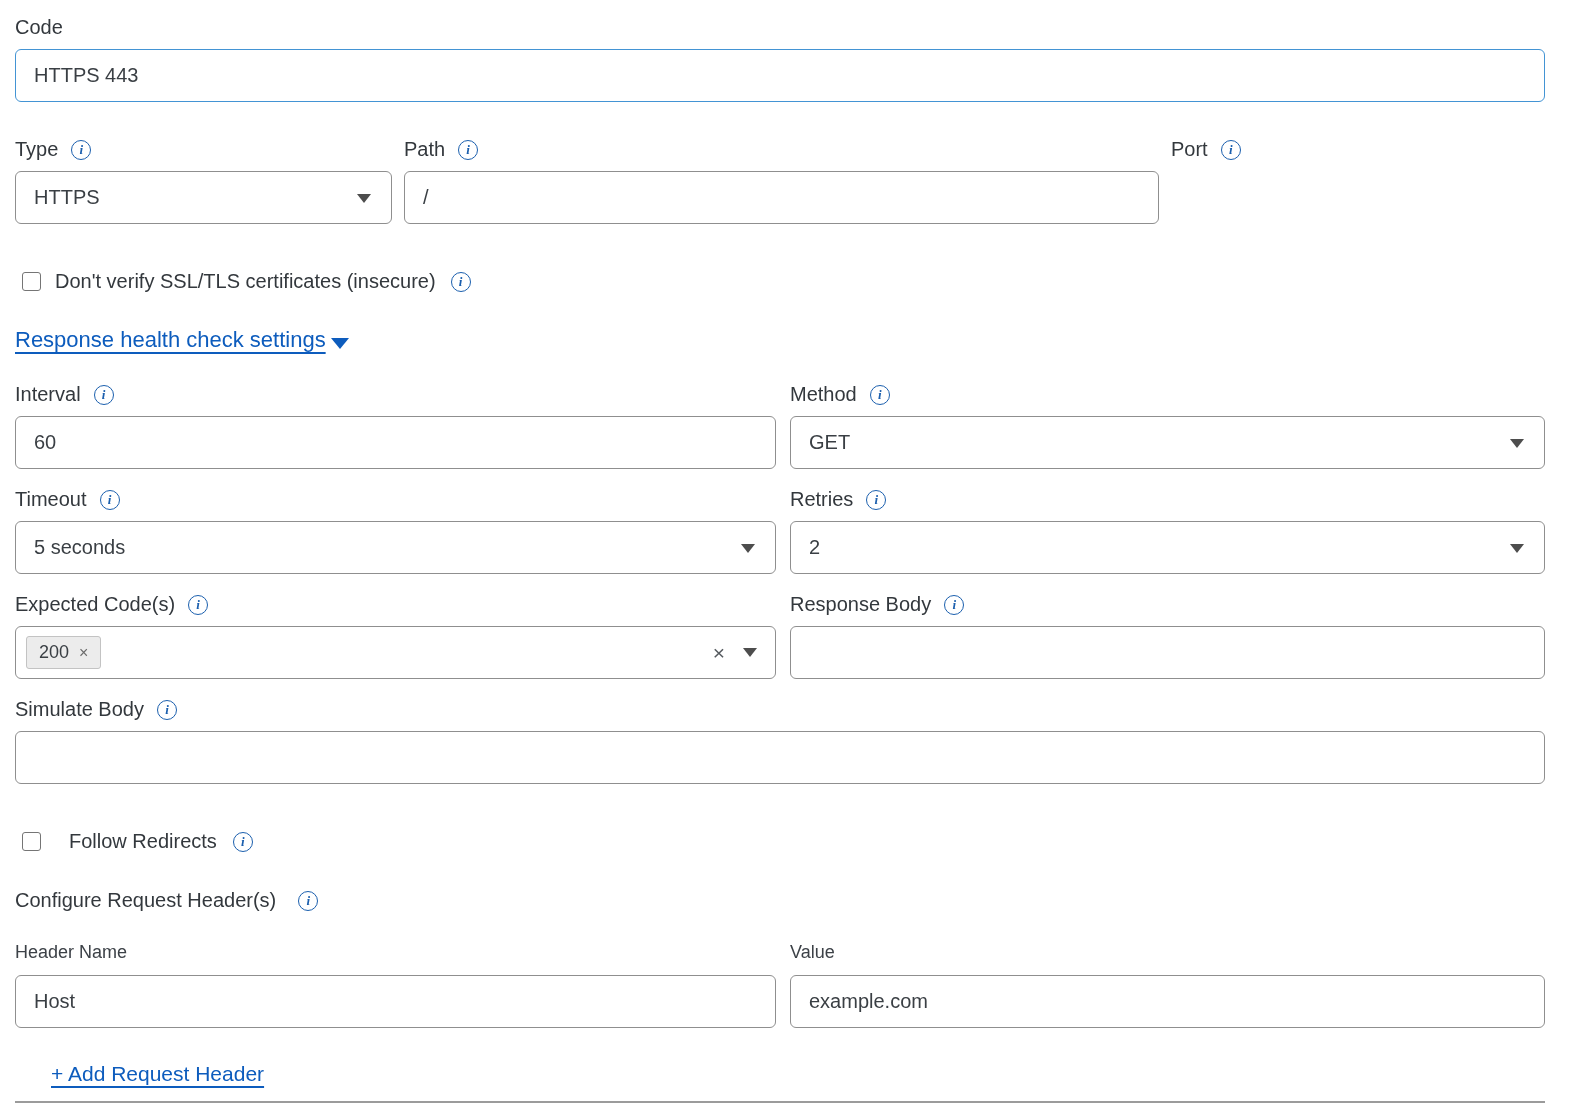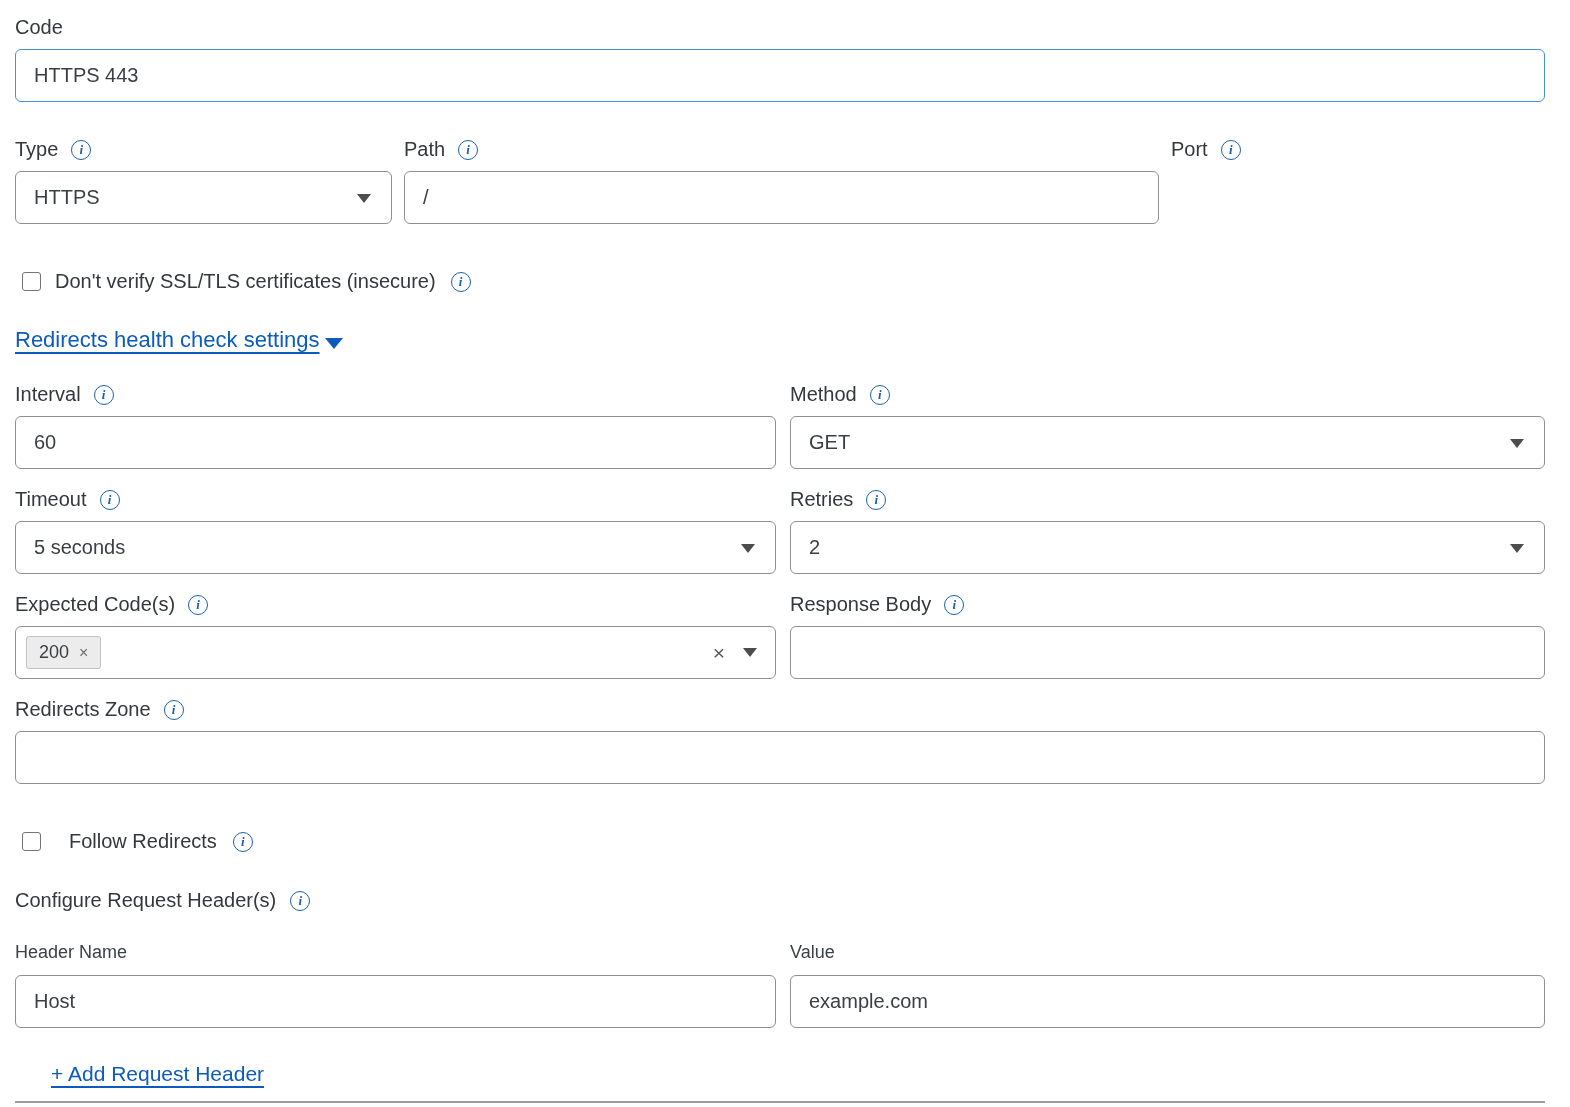--- a/index.html
+++ b/index.html
@@ -152,21 +152,21 @@
   .multi-caret {
     width: 0; height: 0;
     border-left: 7px solid transparent;
     border-right: 7px solid transparent;
     border-top: 9px solid #4d4d4d;
     cursor: pointer;
   }
   .section-label {
     display: flex;
     align-items: center;
-    gap: 14px;
+    gap: 22px;
     font-size: 20px;
     color: #33383d;
     margin-top: 36px;
   }
   .headers-grid {
     display: grid;
     grid-template-columns: 761px 755px;
     column-gap: 14px;
     margin-top: 30px;
   }
@@ -220,21 +220,21 @@
   
   <div class="checkbox-row">
     <span class="checkbox"></span>
     <span class="cb-label">Don't verify SSL/TLS certificates (insecure)</span>
     <span class="info-icon">i</span>
   </div>
 
   
   <div class="adv-row">
     <a class="link">
-      <span>Redirects health check settings</span>
+      <span>Response health check settings</span>
     </a><span class="adv-caret"></span>
   </div>
 
   
   <div class="grid-2">
 
     <div>
       <div class="label-row">
         <span>Interval</span>
         <span class="info-icon">i</span>
@@ -295,21 +295,21 @@
     <div>
       <div class="label-row">
         <span>Response Body</span>
         <span class="info-icon">i</span>
       </div>
       <input class="text-input" type="text" style="">
     </div>
 
     <div class="full-span">
       <div class="label-row">
-        <span>Redirects Zone</span>
+        <span>Simulate Body</span>
         <span class="info-icon">i</span>
       </div>
       <input class="text-input" type="text" style="">
     </div>
   </div>
 
   
   <div class="checkbox-row wide-gap">
     <span class="checkbox"></span>
     <span class="cb-label">Follow Redirects</span>

